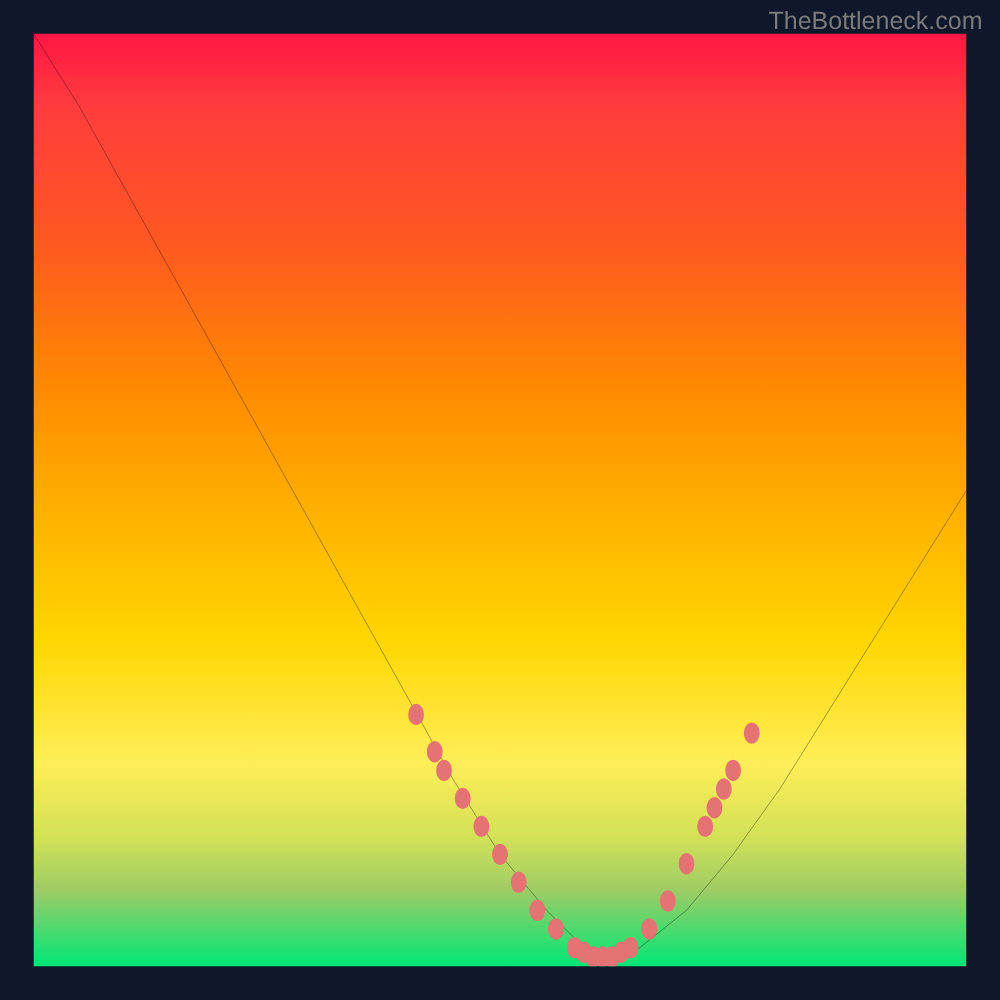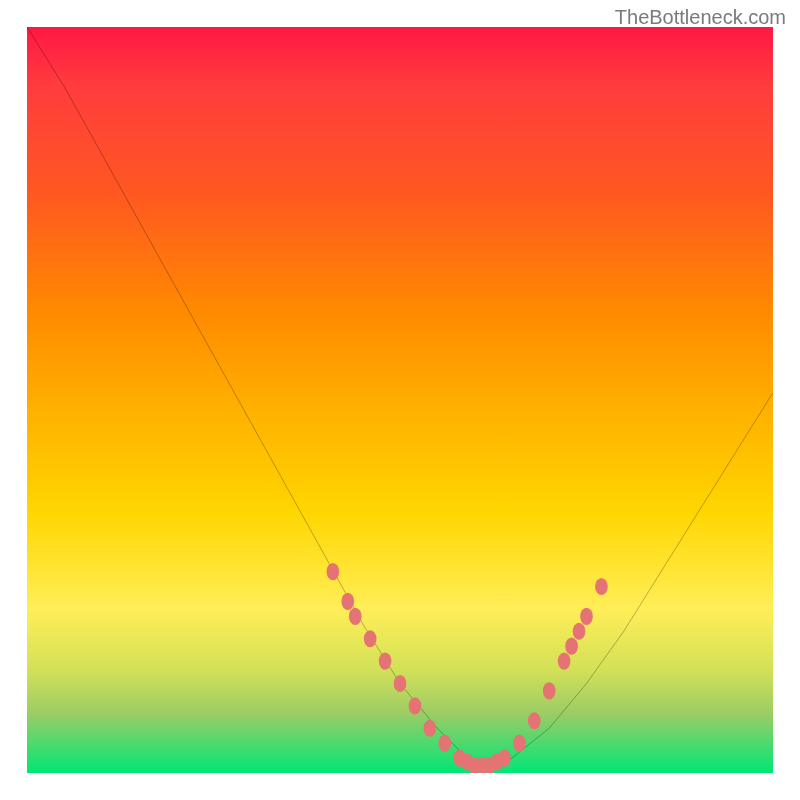--- a/index.html
+++ b/index.html
@@ -8,21 +8,21 @@
     background: #000;
     width: 800px;
     height: 800px;
     overflow: hidden;
     font-family: Arial, sans-serif;
   }
   .chart-container {
     position: relative;
     width: 800px;
     height: 800px;
-    background: #ffffff;
+    background: #0f172a;
   }
   .watermark {
     position: absolute;
     top: 6px;
     right: 14px;
     color: #7a7a7a;
     font-size: 20px;
     font-weight: 500;
     z-index: 10;
   }

